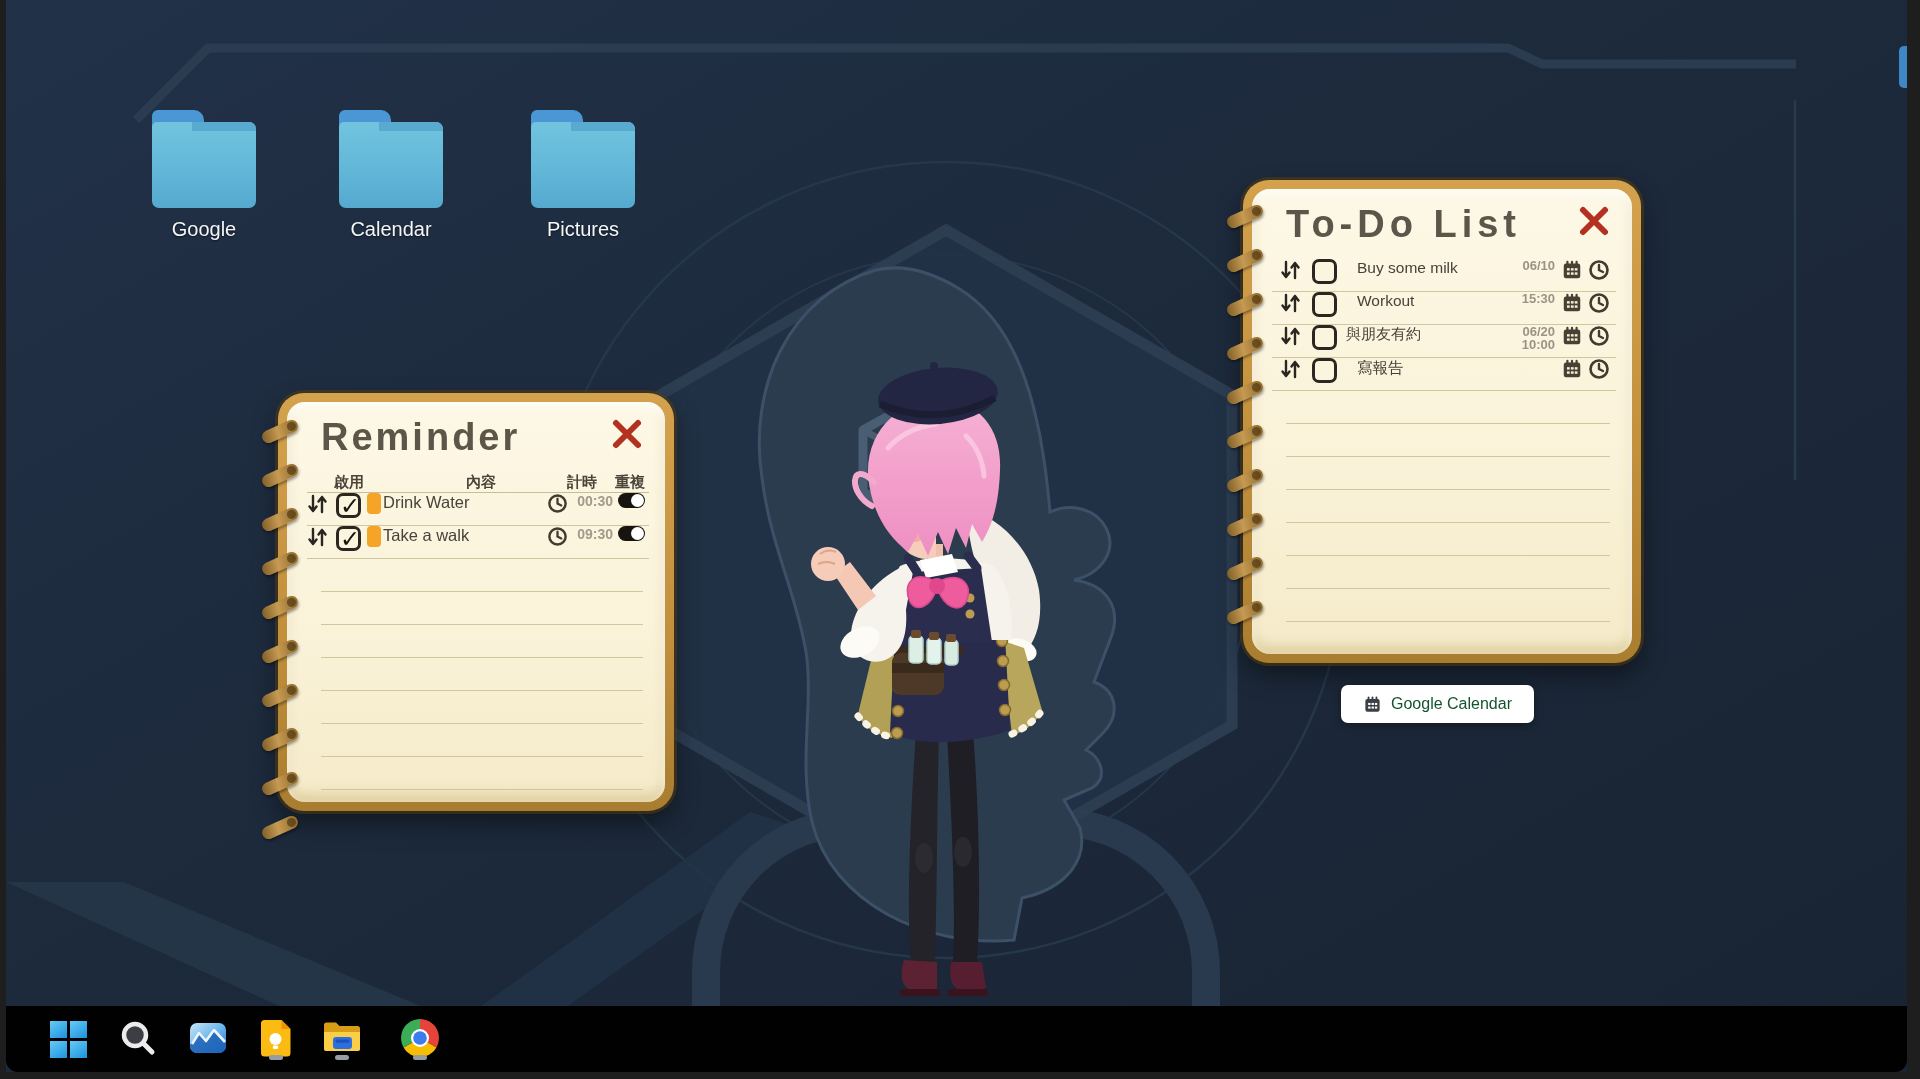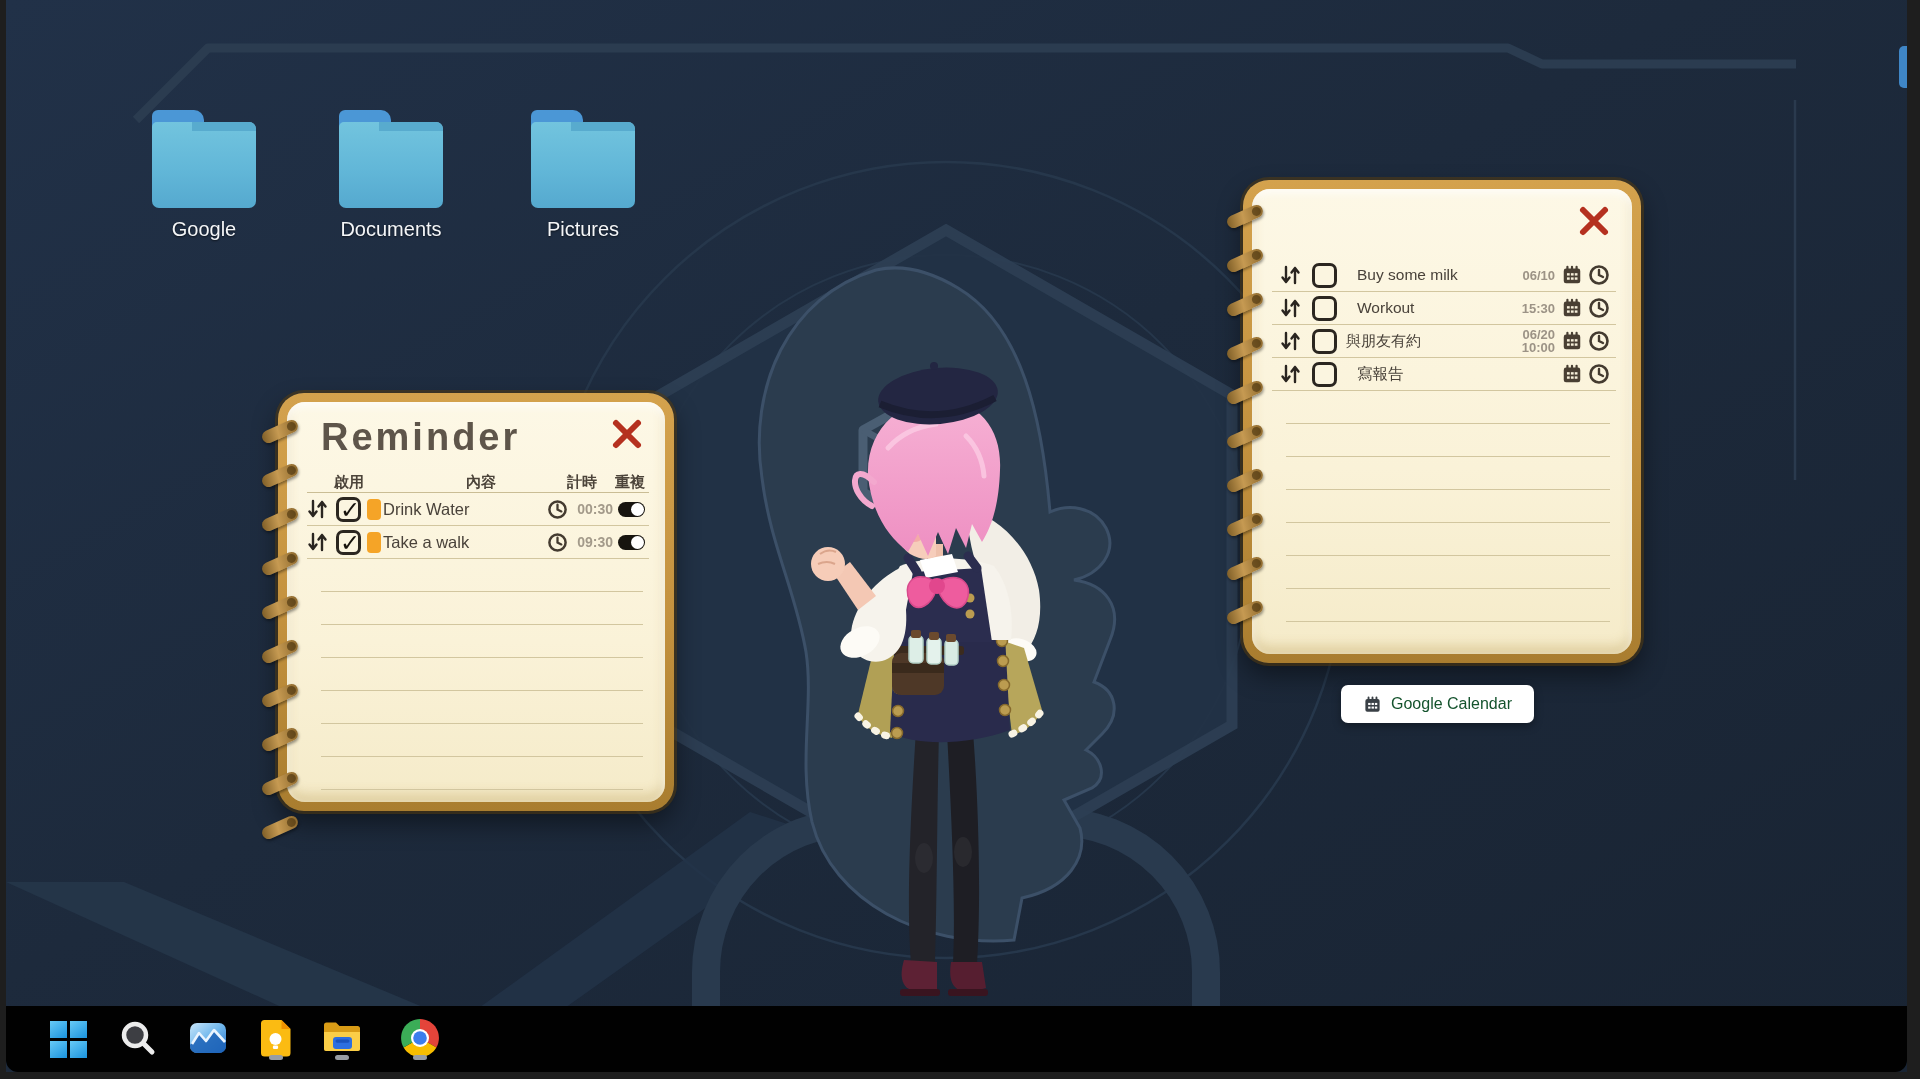--- a/index.html
+++ b/index.html
@@ -28,21 +28,21 @@
   .ring{position:absolute;left:-17px;width:38px;height:13px;border-radius:7px;z-index:4;
         background:linear-gradient(100deg,#7c5c26 0%,#c69a52 45%,#8a662b 100%);
         transform:rotate(-24deg);box-shadow:0 2px 3px rgba(0,0,0,.4);}
   .ring::after{content:"";position:absolute;right:2px;top:2px;width:9px;height:9px;border-radius:50%;
         background:rgba(60,40,8,.55);}
   .nb-head{position:relative;height:70px;}
   .nb-title{position:absolute;left:34px;top:14px;font-size:38px;font-weight:bold;letter-spacing:3px;
             color:#5e554a;}
   .close-x{position:absolute;top:16px;right:22px;width:32px;height:32px;cursor:pointer;}
   .row,.rule{margin:0 16px 0 20px;border-bottom:1.6px solid #d2c69f;height:33px;}
-  .row{display:flex;align-items:center;}
+  .row{display:flex;align-items:flex-start;}
   .rule{margin-left:34px;margin-right:22px;}
   .sorter{width:22px;height:22px;flex:0 0 auto;}
   .cbx{width:25px;height:25px;border:3px solid #2b2620;border-radius:7px;background:#fbf5e0;
        flex:0 0 auto;position:relative;}
   .cbx.checked::after{content:"✓";position:absolute;left:1px;top:-4px;font-size:24px;font-weight:bold;color:#17130d;}
   .tag{width:14px;height:21px;border-radius:4px;background:#f5a427;flex:0 0 auto;}
   .task-label{font-size:16.5px;color:#49423a;white-space:nowrap;}
   .due{margin-left:auto;text-align:right;font-size:13px;font-weight:bold;color:#9c9386;line-height:13px;min-width:46px;}
   .time-txt{font-size:14px;font-weight:bold;color:#a39a8a;min-width:42px;text-align:right;}
   .toggle{width:27px;height:15px;border-radius:8px;background:#17140f;position:relative;flex:0 0 auto;}
@@ -96,21 +96,21 @@
         <div class="folder-tab"></div>
         <div class="folder-body"></div>
       </div>
     <div class="folder-label">Google</div>
   </div>
   <div class="folder" style="left:320px;top:110px;">
     <div class="folder-icon">
         <div class="folder-tab"></div>
         <div class="folder-body"></div>
       </div>
-    <div class="folder-label">Documents</div>
+    <div class="folder-label">Calendar</div>
   </div>
   <div class="folder" style="left:512px;top:110px;">
     <div class="folder-icon">
         <div class="folder-tab"></div>
         <div class="folder-body"></div>
       </div>
     <div class="folder-label">Pictures</div>
   </div>
 
   <svg class="character" viewBox="0 0 290 650">
@@ -264,20 +264,21 @@
     <span class="ring" style="top:118px"></span>
       <span class="ring" style="top:162px"></span>
     <span class="ring" style="top:206px"></span>
       <span class="ring" style="top:250px"></span>
     <span class="ring" style="top:294px"></span>
       <span class="ring" style="top:338px"></span>
     <span class="ring" style="top:382px"></span>
       <span class="ring" style="top:426px"></span>
     <div class="paper">
       <div class="nb-head">
+        <div class="nb-title" style="letter-spacing:5px">To-Do List</div>
         <svg class="close-x" viewBox="0 0 32 32">
           <path d="M5 5 L27 27 M27 5 L5 27" stroke="#b5311f" stroke-width="6" stroke-linecap="round"></path>
         </svg>
       </div>
       <div class="row">
         <svg class="sorter" style="margin-left:8px" viewBox="0 0 22 22">
             <path d="M6 3 V15 M6 18 L2.5 13.5 M6 18 L9.5 13.5 M15 19 V7 M15 4 L11.5 8.5 M15 4 L18.5 8.5" stroke="#2a2520" stroke-width="2.4" fill="none" stroke-linecap="round"></path>
           </svg>
         <span class="cbx" style="margin-left:10px"></span>
         <span class="task-label" style="margin-left:20px;font-size:15.5px">Buy some milk</span>

